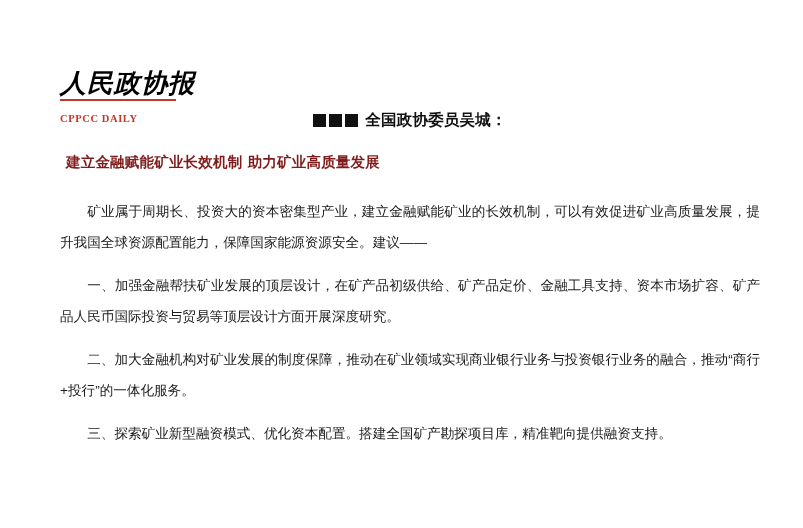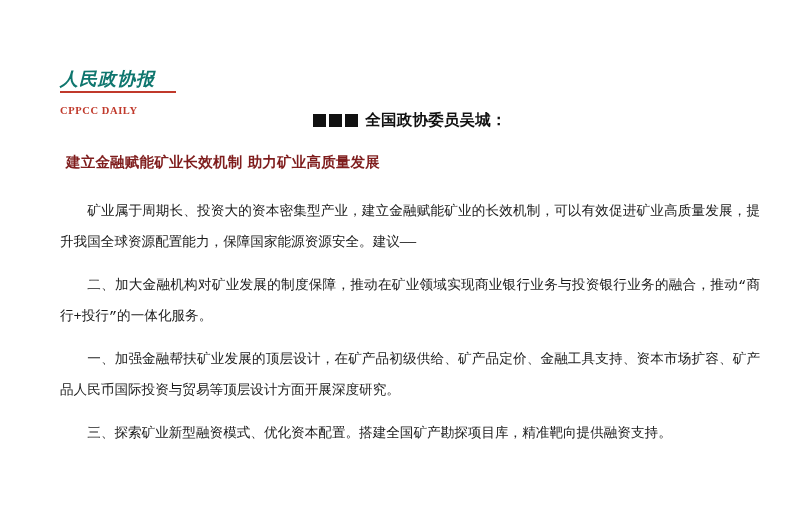--- a/index.html
+++ b/index.html
@@ -23,24 +23,24 @@
 
   
   .masthead {
     position: absolute;
     left: 60px;
     top: 70px;
     width: 230px;
   }
   .masthead-cn {
     font-family: "DejaVu Serif", serif;
-    font-size: 18px;
+    font-size: 26px;
     font-weight: 700;
     font-style: italic;
-    color: #0f766e;
+    color: #000000;
     letter-spacing: 1px;
     line-height: 1.05;
     white-space: nowrap;
   }
   .masthead-rule {
     width: 116px;
     height: 2px;
     background: #c0392b;
     margin-top: 2px;
   }
@@ -94,21 +94,21 @@
     font-size: 14.5px;
     font-weight: 700;
     color: #7f1d1d;
     letter-spacing: 0.2px;
     margin-left: 6px;
     margin-bottom: 24px;
     white-space: nowrap;
   }
 
   .para {
-    font-family: Liberation Mono, monospace;
+    font-family: Liberation Sans, sans-serif;
     font-size: 13.6px;
     line-height: 31px;
     color: #1a1a1a;
     text-align: justify;
     text-justify: inter-ideograph;
     margin: 0 0 12px 0;
     text-indent: 2em;
   }
   .para:last-child {
     margin-bottom: 0;
@@ -132,19 +132,19 @@
         <span class="square"></span>
         <span class="square"></span>
         <span class="square"></span>
       </span>
       <span class="byline">全国政协委员吴城：</span>
     </div>
 
     <div class="subhead">建立金融赋能矿业长效机制 助力矿业高质量发展</div>
 
     <p class="para">矿业属于周期长、投资大的资本密集型产业，建立金融赋能矿业的长效机制，可以有效促进矿业高质量发展，提升我国全球资源配置能力，保障国家能源资源安全。建议——</p>
+    <p class="para">一、加强金融帮扶矿业发展的顶层设计，在矿产品初级供给、矿产品定价、金融工具支持、资本市场扩容、矿产品人民币国际投资与贸易等顶层设计方面开展深度研究。</p>
     <p class="para">二、加大金融机构对矿业发展的制度保障，推动在矿业领域实现商业银行业务与投资银行业务的融合，推动“商行+投行”的一体化服务。</p>
-    <p class="para">一、加强金融帮扶矿业发展的顶层设计，在矿产品初级供给、矿产品定价、金融工具支持、资本市场扩容、矿产品人民币国际投资与贸易等顶层设计方面开展深度研究。</p>
     <p class="para">三、探索矿业新型融资模式、优化资本配置。搭建全国矿产勘探项目库，精准靶向提供融资支持。</p>
 
   </div>
 
 </div>
 
 </body></html>

